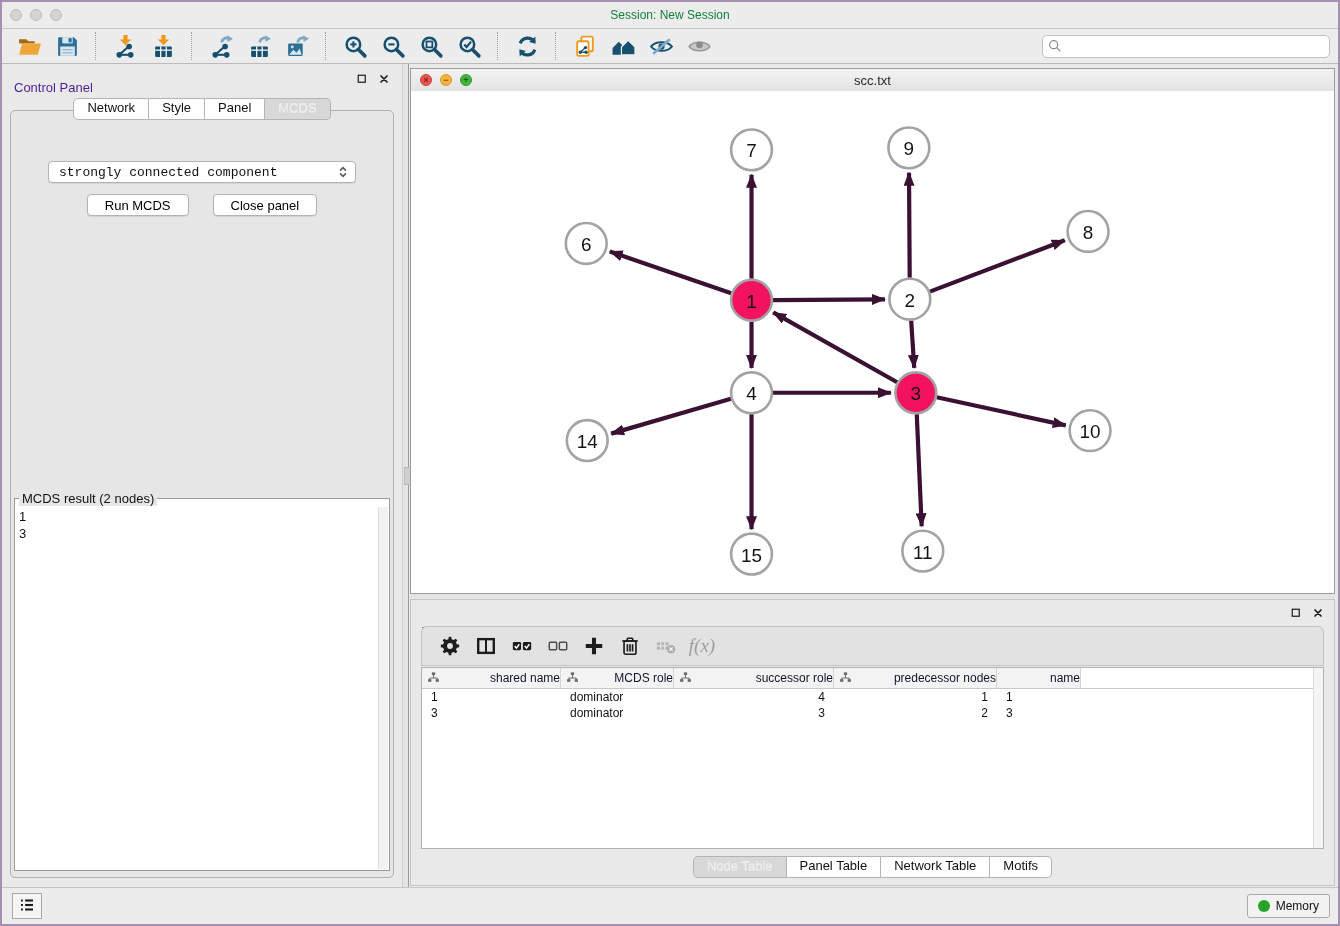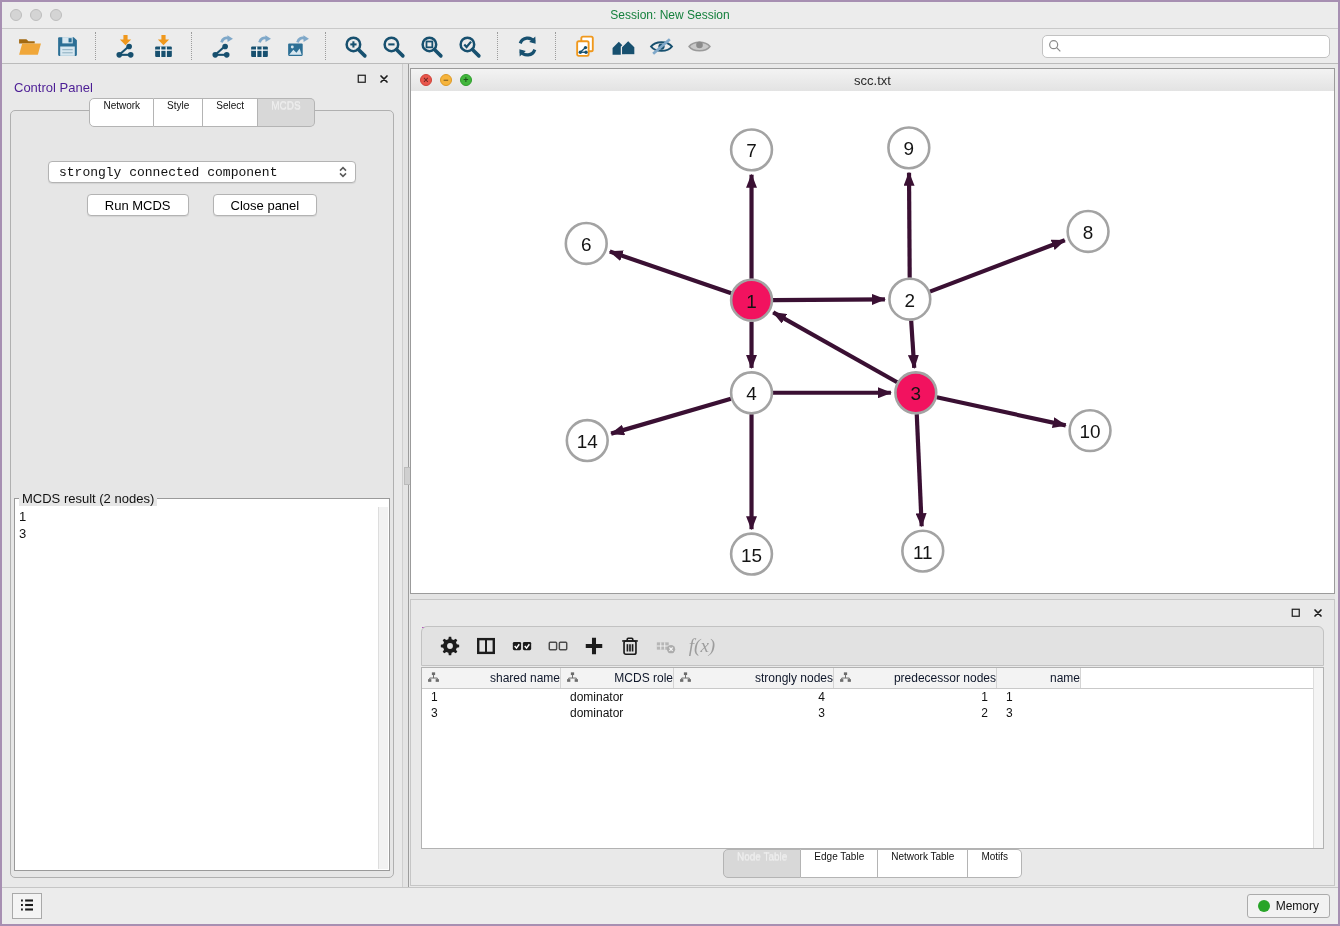--- a/index.html
+++ b/index.html
@@ -29,21 +29,21 @@
   .searchwrap .sicon{position:absolute;left:5px;top:3px;width:16px;height:16px;}
   .searchwrap .sicon svg{width:16px;height:16px;}
   
   .control-panel{position:absolute;left:0;top:62px;width:400px;bottom:36px;background:#e9e9e9;}
   .panel-head{position:absolute;left:0;top:0;right:0;height:26px;}
   .panel-head .ptitle{position:absolute;left:12px;top:8px;font-size:13px;color:#4c1d95;margin-top:8px;}
   .winbtns{position:absolute;right:12px;top:8px;display:flex;gap:9px;}
   .winbtn{width:13px;height:13px;border:none;background:transparent;padding:0;display:flex;align-items:center;justify-content:center;}
   .winbtn svg{width:12px;height:12px;}
   .tabset{display:flex;position:relative;z-index:2;}
-  .tab{background:#fff;border:1px solid #b4b4b4;border-left:none;padding:1px 13px 15px;font-size:10px;color:#111;white-space:nowrap;}
+  .tab{background:#fff;border:1px solid #b4b4b4;border-left:none;padding:1px 13px 4px;font-size:13px;color:#111;white-space:nowrap;}
   .tab:first-child{border-left:1px solid #b4b4b4;border-radius:5px 0 0 5px;}
   .tab:last-child{border-radius:0 5px 5px 0;}
   .tab.selected{background:#d8d8d8;color:#ededed;text-shadow:0 1px 0 rgba(255,255,255,.45);}
   .cp-tabs{position:absolute;left:0;top:34px;width:100%;display:flex;justify-content:center;}
   .cp-pane{position:absolute;left:8px;right:8px;top:46px;bottom:10px;background:#e6e6e6;
     border:1px solid #b0b0b0;border-radius:5px;z-index:1;}
   .opt-label{position:absolute;left:0;right:0;top:28px;text-align:center;font-size:13px;}
   .dropdown{position:absolute;left:37px;right:37px;top:50px;height:22px;background:#fff;border:1px solid #b3b3b3;
     border-radius:4px;display:flex;align-items:center;font-size:13px;padding-left:10px;box-sizing:border-box;box-shadow:0 1px 1px rgba(0,0,0,0.08);font-family:Liberation Mono, monospace;}
   .dropdown .chev{position:absolute;right:4px;top:2px;width:16px;height:16px;}
@@ -288,21 +288,21 @@
           <svg viewBox="0 0 24 24">
             <path d="M6 6 L18 18 M18 6 L6 18" stroke="#1c1c1c" stroke-width="3.4" stroke-linecap="round"></path>
           </svg>
         </button>
     </span>
   </div>
   <div class="cp-tabs">
     <div class="tabset" id="cp-tabset">
         <button class="tab">Network</button>
         <button class="tab">Style</button>
-        <button class="tab">Select</button>
+        <button class="tab">Panel</button>
         <button class="tab selected">MCDS</button>
       </div>
   </div>
   <div class="cp-pane">
     <div class="dropdown">
       <span>strongly connected component</span>
       <span class="chev"><svg viewBox="0 0 24 24">
             <path d="M7.5 10 l4.5-4.5 4.5 4.5 M7.5 14 l4.5 4.5 4.5-4.5" fill="none" stroke="#5a5a5a" stroke-width="2.3"></path>
           </svg></span>
     </div>
@@ -518,21 +518,21 @@
           </div>
           <div class="th">
             <span class="th-icon"><svg viewBox="0 0 24 24">
                 <g fill="#6b6b6b">
                   <rect x="9" y="2.5" width="6" height="5"></rect>
                   <rect x="2" y="15" width="6" height="5"></rect>
                   <rect x="16" y="15" width="6" height="5"></rect>
                 </g>
                 <path d="M12 7.5 v5.5 M5 15 v-2 h14 v2" fill="none" stroke="#6b6b6b" stroke-width="1.8"></path>
               </svg></span>
-            <span class="th-label">strongly nodes</span>
+            <span class="th-label">successor role</span>
           </div>
           <div class="th">
             <span class="th-icon"><svg viewBox="0 0 24 24">
                 <g fill="#6b6b6b">
                   <rect x="9" y="2.5" width="6" height="5"></rect>
                   <rect x="2" y="15" width="6" height="5"></rect>
                   <rect x="16" y="15" width="6" height="5"></rect>
                 </g>
                 <path d="M12 7.5 v5.5 M5 15 v-2 h14 v2" fill="none" stroke="#6b6b6b" stroke-width="1.8"></path>
               </svg></span>
@@ -559,21 +559,21 @@
             <div class="td right">2</div>
             <div class="td">3</div>
             <div class="td"></div>
           </div>
         </div>
       <div class="table-scroll"></div>
     </div>
     <div class="tp-tabs">
       <div class="tabset" id="tp-tabset">
           <button class="tab selected">Node Table</button>
-          <button class="tab">Edge Table</button>
+          <button class="tab">Panel Table</button>
           <button class="tab">Network Table</button>
           <button class="tab">Motifs</button>
         </div>
     </div>
   </div>
 </div>
 
 <div class="statusbar">
   <button class="list-btn">
     <span><svg viewBox="0 0 24 24">

